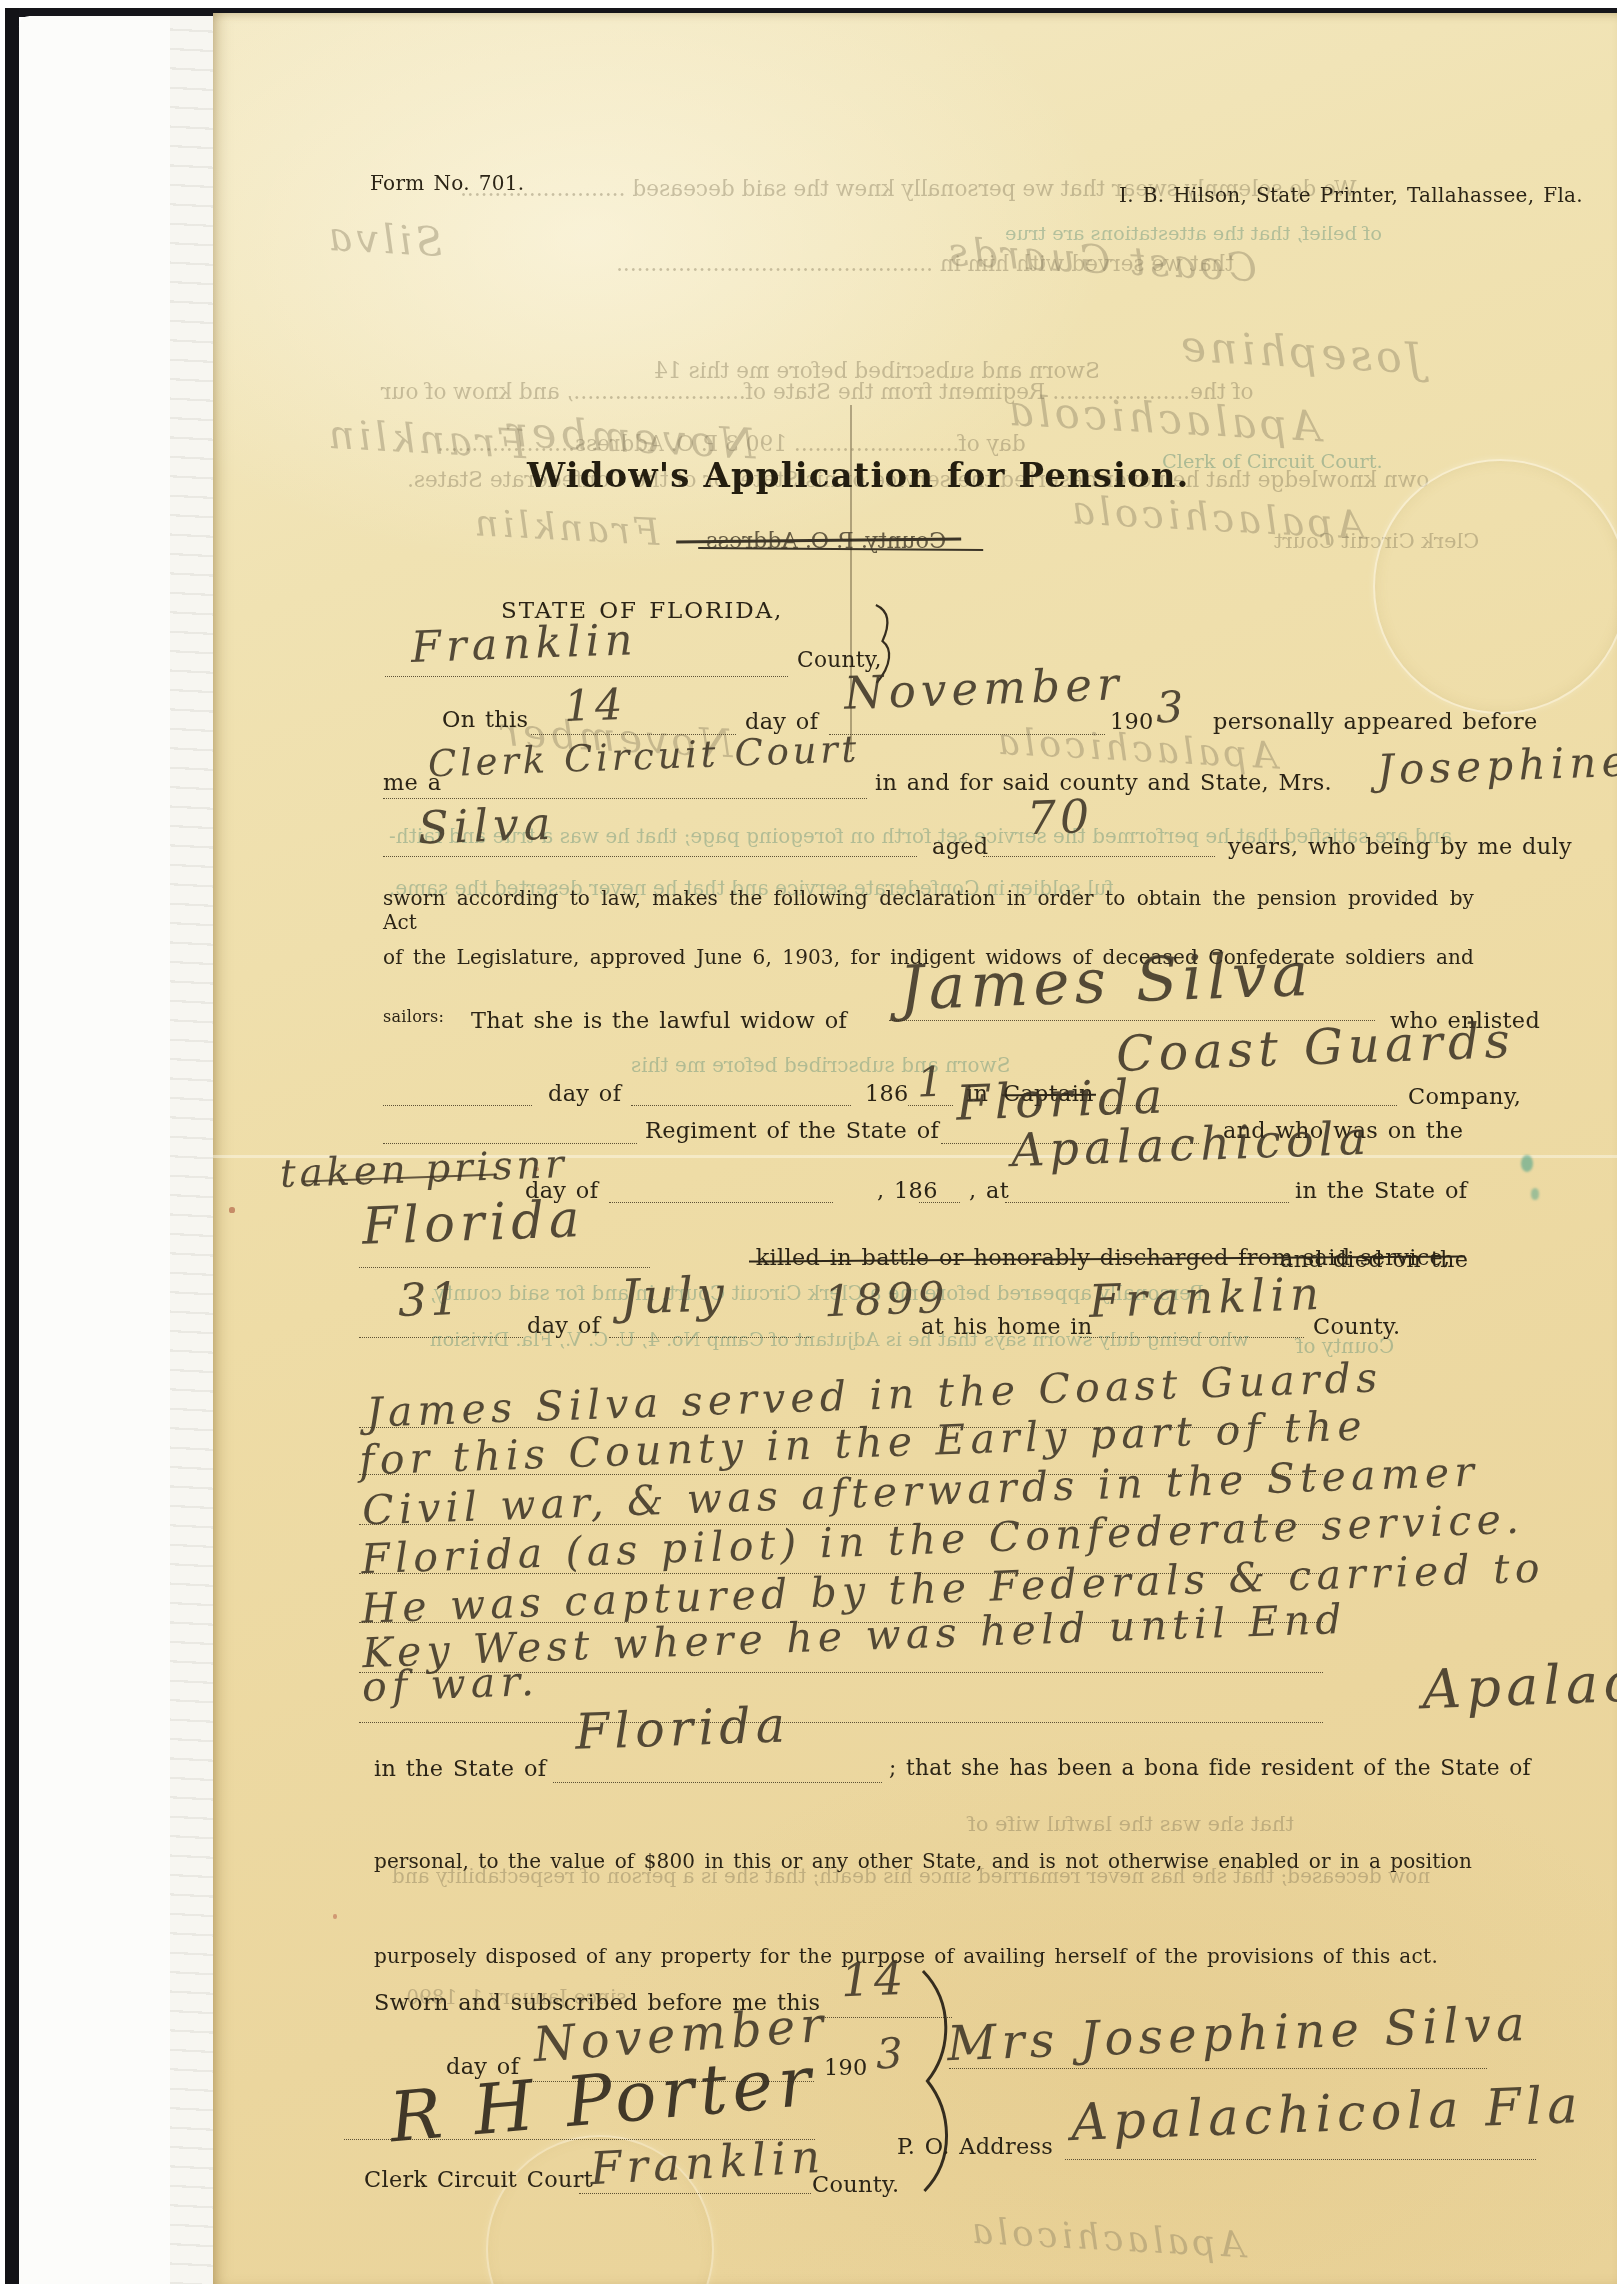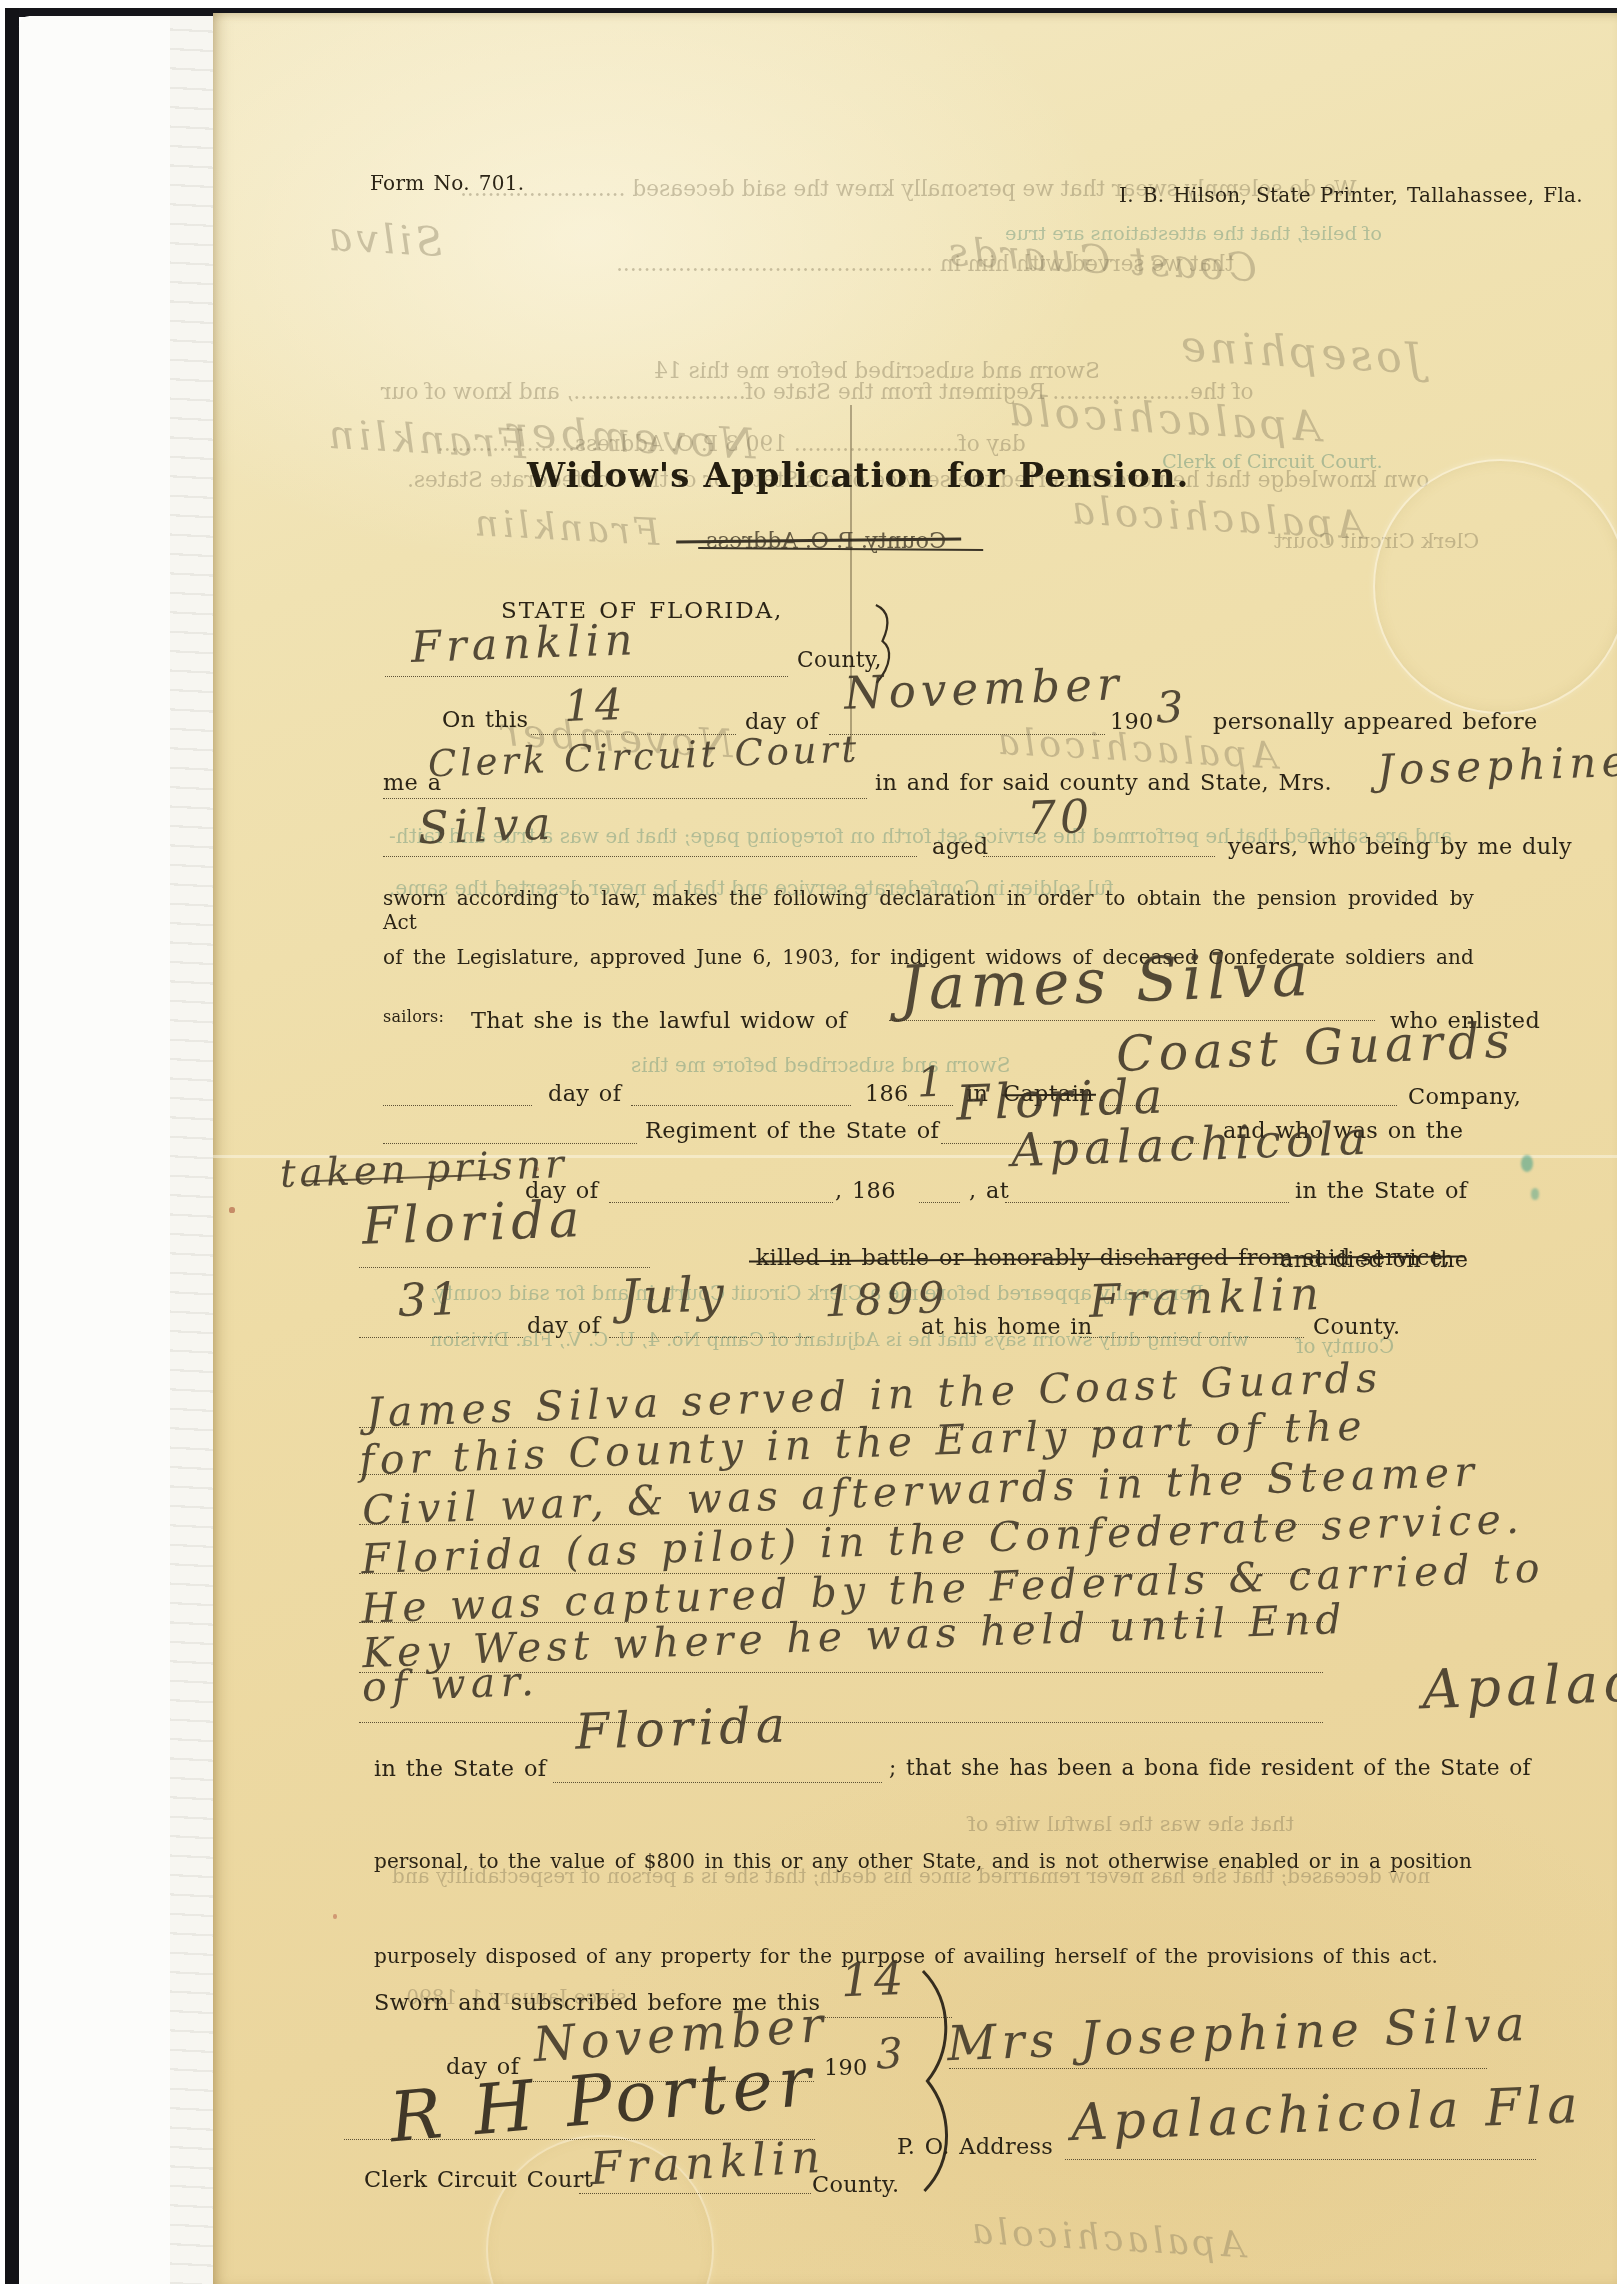--- a/index.html
+++ b/index.html
@@ -178,21 +178,21 @@
     <span class="pt" style="left:432px;top:1104px;font-size:22.4px;">Regiment of the State of</span>
     <span class="hw hw-big" style="left:743px;top:1058px;font-size:48px;">Florida</span>
     <div class="dot" style="left:728px;top:1130px;width:258px;"></div>
     <span class="pt" style="left:1010px;top:1104px;font-size:22.4px;">and who was on the</span>
 
     
     <span class="hw" style="left:67px;top:1133px;font-size:39px;">taken prisnr</span>
     <div class="xstroke" style="left:90px;top:1164px;width:194px;transform:rotate(-2deg);"></div>
     <span class="pt" style="left:312px;top:1164px;font-size:22.4px;">day of</span>
     <div class="dot" style="left:396px;top:1189px;width:224px;"></div>
-    <span class="pt" style="left:622px;top:1164px;font-size:22.4px;">, 186</span>
+    <span class="pt" style="left:664px;top:1164px;font-size:22.4px;">, 186</span>
     <div class="dot" style="left:706px;top:1189px;width:41px;"></div>
     <span class="pt" style="left:756px;top:1164px;font-size:22.4px;">, at</span>
     <span class="hw hw-big" style="left:798px;top:1104px;font-size:46px;">Apalachicola</span>
     <div class="dot" style="left:792px;top:1189px;width:284px;"></div>
     <span class="pt" style="left:1082px;top:1164px;font-size:22.4px;">in the State of</span>
 
     
     <span class="hw hw-big" style="left:149px;top:1180px;font-size:51px;">Florida</span>
     <div class="dot" style="left:146px;top:1254px;width:291px;"></div>
     <span class="pt strike" style="left:448px;top:1231px;font-size:22.4px;">killed in battle or honorably discharged from said service,</span>

